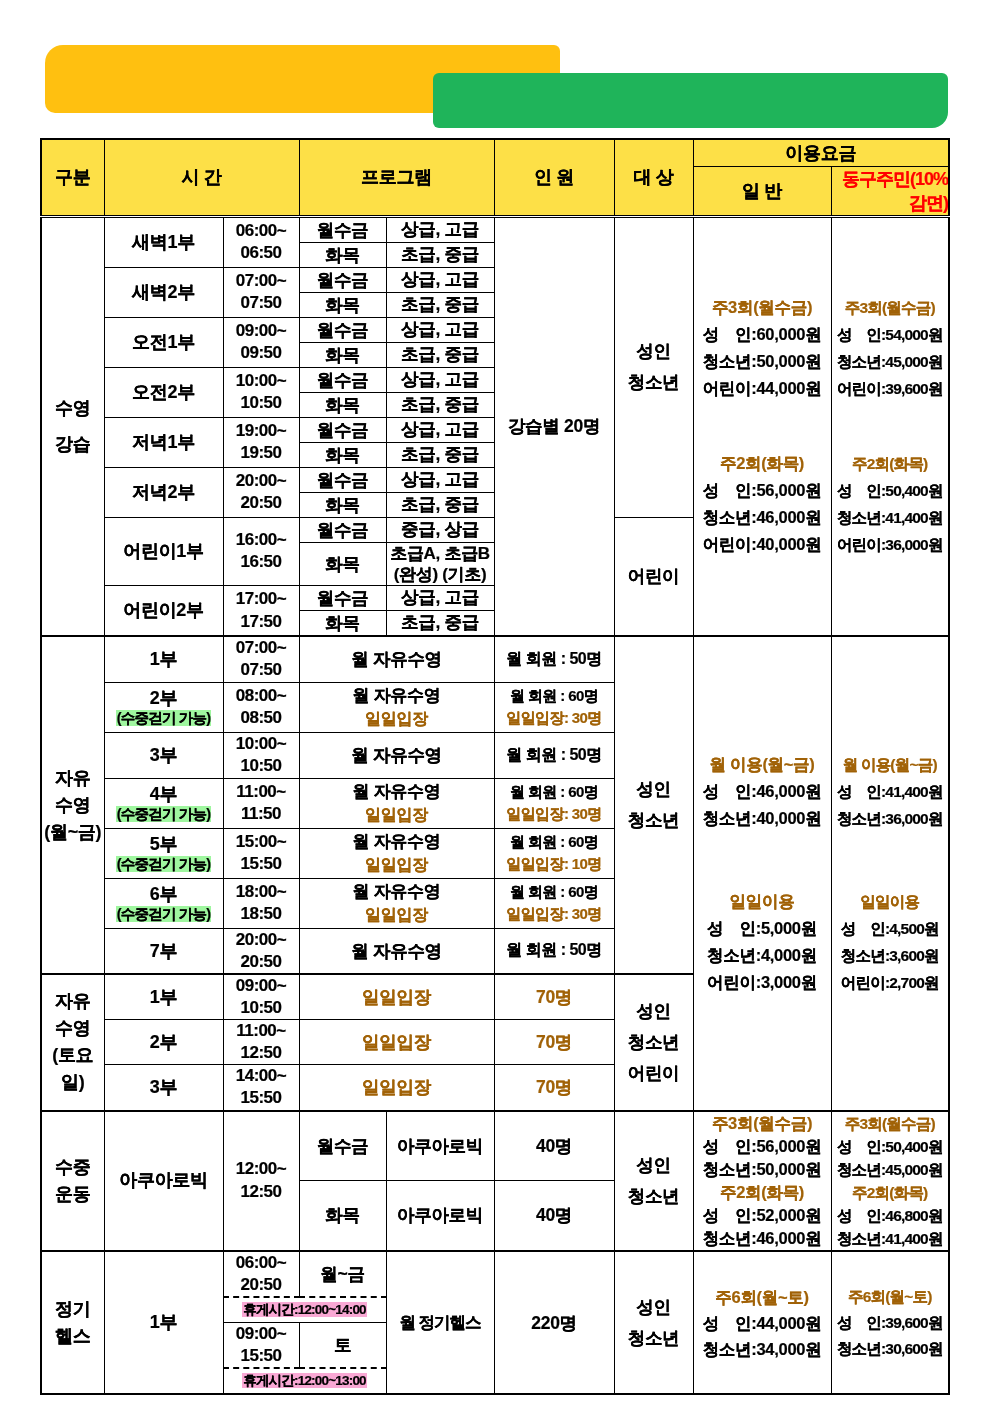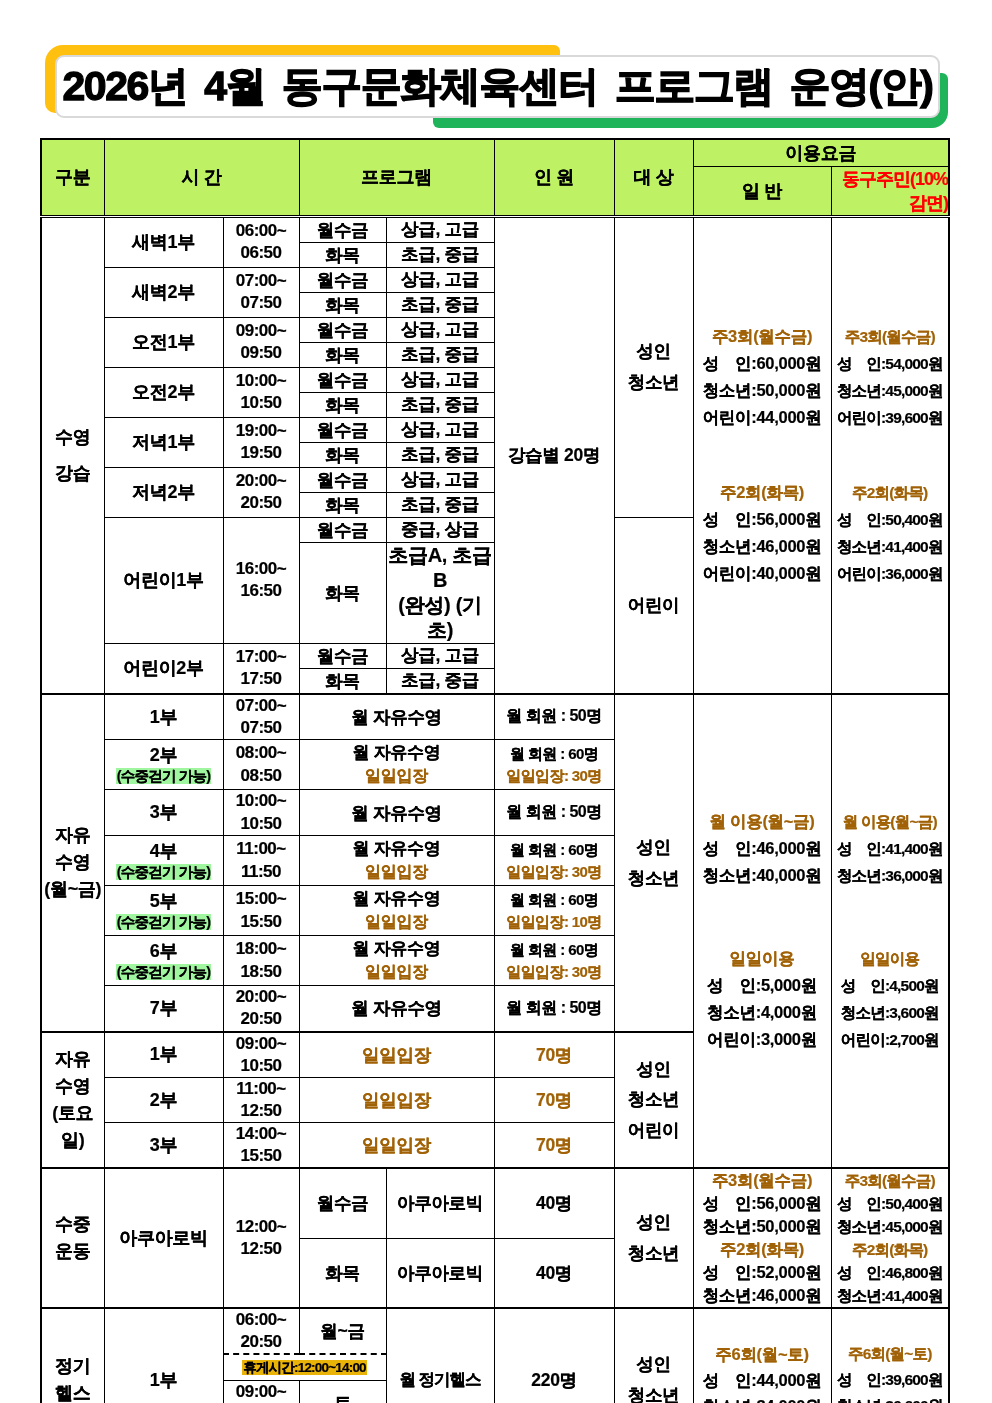--- a/index.html
+++ b/index.html
@@ -15,67 +15,64 @@
     border:2.5px solid #D9D9D9;border-radius:9px;display:flex;align-items:center;justify-content:center;}
   .title{font-size:41px;font-weight:bold;color:#000;letter-spacing:-1.5px;word-spacing:7px;
     -webkit-text-stroke:1.3px #000;white-space:nowrap;}
   
   table{border-collapse:collapse;table-layout:fixed;width:908px;margin:20px 0 0 40px;
     border:2px solid #000;}
   td{border:1px solid #000;text-align:center;vertical-align:middle;font-weight:bold;
     padding:0;overflow:hidden;color:#000;letter-spacing:-0.3px;}
   tr.rh27{height:27px;}tr.rh24{height:24px;}tr.rh42{height:42px;}tr.rh46{height:46px;}
   tr.rh50{height:50px;}tr.rh41{height:41px;}tr.rh66{height:66px;}tr.rh44{height:44px;}tr.rh26{height:26px;}
-  td.hdr{background:#bef264;font-size:18px;}
+  td.hdr{background:#fde047;font-size:18px;}
   td.dbb{border-bottom:3px double #000;}
   td.st{border-top:2px solid #000;}
   td.dt{border-top:2px dashed #000;}
   .pre{white-space:pre-line;}
   .blue{color:#a16207;}
   .red{color:#FF0000;}
   td.cat{font-size:18px;line-height:2.0;}
   td.cat2{font-size:18px;line-height:1.5;}
   td.lbl{font-size:18px;line-height:1.25;}
   .sublbl{font-size:14.5px;letter-spacing:-0.8px;}
   .sublbl span{background:#9FF69F;padding:0 1px;}
   td.time{font-size:17px;line-height:1.3;letter-spacing:-0.5px;}
   td.days{font-size:17.5px;}
   td.lvl{font-size:17.5px;line-height:1.25;}
-  td.lvl2{font-size:20px;line-height:1.25;margin-left:10px;}
+  td.lvl2{font-size:17px;line-height:1.25;margin-left:10px;}
   td.cap{font-size:17.5px;margin-top:18px;}
   td.cap1{font-size:16px;letter-spacing:-0.5px;}
   td.cap2{font-size:15px;line-height:1.45;letter-spacing:-0.6px;}
   td.tgt{font-size:17.5px;line-height:1.75;margin-left:40px;}
   td.prg{font-size:17.5px;}
   td.prg2{font-size:17px;line-height:1.4;}
   td.prg2 .p2{font-size:16px;}
   td.fee{vertical-align:middle;}
   .feebox{display:flex;flex-direction:column;justify-content:center;align-items:center;}
   .fee-h{font-size:16.5px;color:#a16207;}
   .fee-l{font-size:16.5px;}
   .lh27 div{line-height:27px;}
   .lh23 div{line-height:23px;}
   .lh26 div{line-height:26px;}
   .gap48{height:48px;}
   .gap56{height:56px;}
   td.tightcol .fee-h,td.tightcol .fee-l{font-size:15.5px;letter-spacing:-0.8px;}
   .resh{font-size:14.5px;letter-spacing:-1px;text-align:right;}
   .brk{font-size:13.5px;letter-spacing:-0.8px;}
-  .brk span{background:#eab308;padding:0 1px;}
+  .brk span{background:#f9a8d4;padding:0 1px;}
   td.gymprg{font-size:16.5px;letter-spacing:-1px;}
 </style>
 </head>
 <body>
 
 <div class="banner">
   <div class="yellow"></div>
   <div class="green"></div>
-  <div class="box">
-    <span class="title">2026년 4월 동구문화체육센터 프로그램 운영(안)</span>
-  </div>
 </div>
 
 <table>
 <colgroup>
   <col style="width:63px">
       <col style="width:119px">
       <col style="width:76px">
       <col style="width:87px">
   <col style="width:108px">
       <col style="width:120px">

